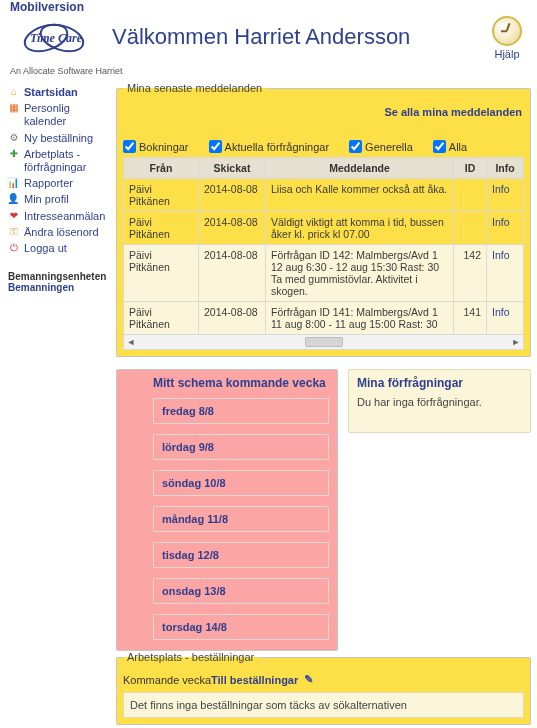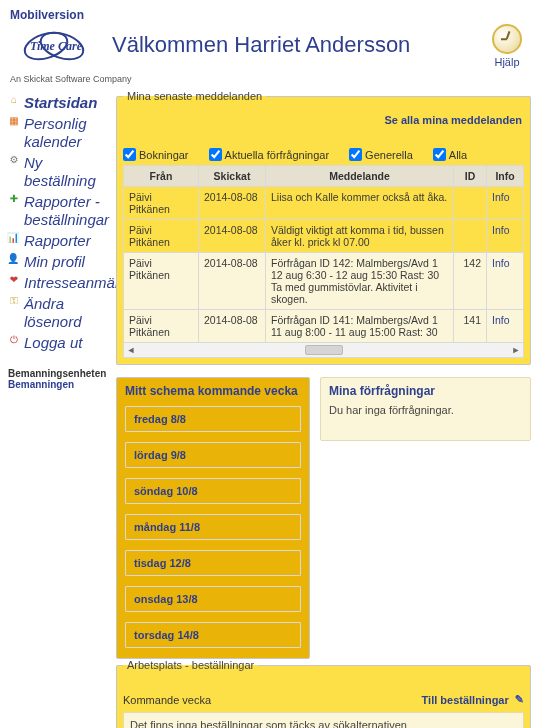--- a/index.html
+++ b/index.html
@@ -10,37 +10,37 @@
     --header-row:#e6e0d1;
     --body-bg:#ffffff;
     --page-bg:#ffffff;
     --sep:#e0e0e0;
     --highlight:#fbf6d9;
     --yellow-box:#fbf6d9;
     --text:#3a3a3a;
   }
   html,body{margin:0;padding:0;background:var(--page-bg);font-family:"Segoe UI",Tahoma,Arial,sans-serif;font-size:11px;color:var(--text);}
   .app{width:537px;height:728px;position:relative;overflow:hidden;display:flex;flex-direction:column;}
-  .topbar{padding:8px 10px 0 10px;}
+  .topbar{padding:0 10px 0 10px;}
   .mobile-link{color:var(--blue);font-weight:bold;font-size:12px;display:inline-block;margin-bottom:2px;}
   .header-row{display:flex;align-items:flex-start;padding:0 10px 4px 10px;}
   .logo{width:90px;height:44px;display:flex;align-items:center;justify-content:center;}
   .logo svg{display:block;}
   .welcome{flex:1;color:var(--blue);font-size:22px;font-weight:500;padding:8px 0 0 12px;}
   .help{width:40px;text-align:center;color:var(--blue);font-size:11px;}
   .help .clock{width:26px;height:26px;border:2px solid #d9b84a;border-radius:50%;background:radial-gradient(circle at 35% 35%, #fff 0%, #f3e7bb 60%, #e6d690 100%);position:relative;margin:0 auto 2px auto;}
   .help .clock::before{content:"";position:absolute;left:50%;top:50%;width:1.5px;height:8px;background:#7a6520;transform-origin:top center;transform:translate(-50%,0) rotate(200deg);}
   .help .clock::after{content:"";position:absolute;left:50%;top:50%;width:1.5px;height:6px;background:#7a6520;transform-origin:top center;transform:translate(-50%,0) rotate(90deg);}
   .subtitle{font-size:9px;color:#555;padding:2px 10px 6px 10px;}
   .main{display:flex;flex:1;min-height:0;}
   .side{width:98px;padding:4px 2px 0 8px;flex-shrink:0;}
   .side ul{list-style:none;margin:0;padding:0;}
   .side li{display:flex;align-items:flex-start;gap:4px;margin-bottom:3px;cursor:pointer;line-height:1.2;}
   .side li .ico{width:12px;height:12px;flex-shrink:0;display:flex;align-items:center;justify-content:center;font-size:10px;}
-  .side li a{color:var(--link);text-decoration:none;font-size:15px;font-style:italic;}
+  .side li a{color:var(--link);text-decoration:none;font-size:11px;}
   .side li.start a{font-weight:bold;}
   .group-title{margin-top:16px;font-size:10px;font-weight:bold;color:#333;}
   .group-sub{font-size:10px;color:#2e3f8f;font-weight:bold;}
 
   .content{flex:1;min-width:0;padding:0 6px 0 8px;overflow:hidden;}
 
   fieldset{border:1px solid var(--border);border-radius:2px;margin:0 0 12px 0;padding:6px 6px 6px 6px;background:#fde047;}
   fieldset>legend{font-size:11px;color:#444;padding:0 4px;}
 
   .msgs .seeall{text-align:right;color:var(--blue);font-weight:bold;font-size:11px;margin:6px 2px 22px 0;}
@@ -54,29 +54,29 @@
   table.msg-table td{border:1px solid var(--border-light);padding:4px 5px;vertical-align:top;margin-left:20px;}
   table.msg-table tr.hl td{background:var(--highlight);}
   table.msg-table td.info a{color:var(--blue);text-decoration:none;}
   table.msg-table td.id{text-align:right;}
   .hscroll{height:14px;border:1px solid var(--border-light);border-top:0;position:relative;background:#f2f2f2;}
   .hscroll .track{position:absolute;inset:0;display:flex;align-items:center;}
   .hscroll .arrow{width:14px;height:12px;display:flex;align-items:center;justify-content:center;color:#666;font-size:9px;cursor:pointer;}
   .hscroll .thumb{position:absolute;left:50%;top:2px;transform:translateX(-50%);height:8px;width:36px;background:#d5d5d5;border:1px solid #bbb;border-radius:2px;}
 
   .two-col{display:flex;gap:10px;}
-  .card{border:1px solid var(--border);border-radius:2px;background:#eab308;}
+  .card{border:1px solid var(--border);border-radius:2px;background:#fca5a5;padding-left:28px;}
   .card .card-title{font-weight:bold;color:var(--blue);font-size:12px;margin:6px 8px 8px 8px;}
   .schedule{width:192px;}
   .schedule .day{border:1px solid var(--border-light);margin:0 8px 10px 8px;padding:6px 8px;color:var(--blue);font-weight:600;font-size:11px;border-radius:1px;cursor:pointer;}
   .requests{flex:1;background:var(--yellow-box);border:1px solid #e2dbb8;padding:0;}
   .requests .card-title{margin-bottom:6px;}
   .requests .body{padding:0 8px 24px 8px;color:#444;}
 
-  .orders .row1{display:flex;justify-content:space-between;align-items:center;margin:16px 0 6px 0;}
+  .orders .row1{display:flex;align-items:center;margin:4px 0 6px 0;}
   .orders .row1 .k{color:#333;}
   .orders .row1 .r{color:var(--blue);font-weight:bold;display:flex;align-items:center;gap:6px;}
   .orders .row1 .pen{color:#3c4db0;}
   .orders .result{background:var(--highlight);border:1px solid #e2dbb8;padding:6px;color:#444;}
 
   
   .i-home{color:#e0a030;}
   .i-cal{color:#e06a1a;}
   .i-gear{color:#7a7a7a;}
   .i-plus{color:#3a9a3a;}
@@ -105,40 +105,40 @@
         <text x="42" y="24" fill="#2e3f8f" font-family="Georgia,serif" font-size="12" font-style="italic" font-weight="bold">Care</text>
       </svg>
     </div>
     <div class="welcome">Välkommen Harriet Andersson</div>
     <div class="help">
       <div class="clock"></div>
       <span>Hjälp</span>
     </div>
   </div>
 
-  <div class="subtitle">An Skickat Software Company</div>
+  <div class="subtitle">An Allocate Software Harriet</div>
 
   <div class="main">
     <nav class="side">
       <ul id="side-list">
           <li class="start">
             <span class="ico i-home">⌂</span>
             <a>Startsidan</a>
           </li>
           <li>
             <span class="ico i-cal">▦</span>
             <a>Personlig kalender</a>
           </li>
           <li>
             <span class="ico i-gear">⚙</span>
             <a>Ny beställning</a>
           </li>
           <li>
             <span class="ico i-plus">✚</span>
-            <a>Rapporter - beställningar</a>
+            <a>Arbetplats - förfrågningar</a>
           </li>
           <li>
             <span class="ico i-rep">📊</span>
             <a>Rapporter</a>
           </li>
           <li>
             <span class="ico i-user">👤</span>
             <a>Min profil</a>
           </li>
           <li>

